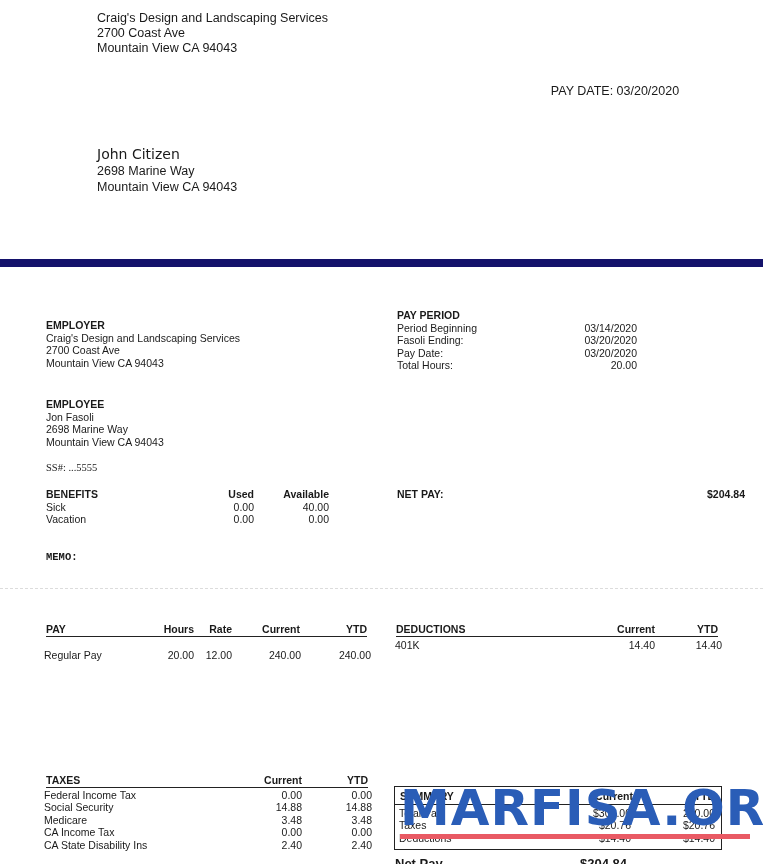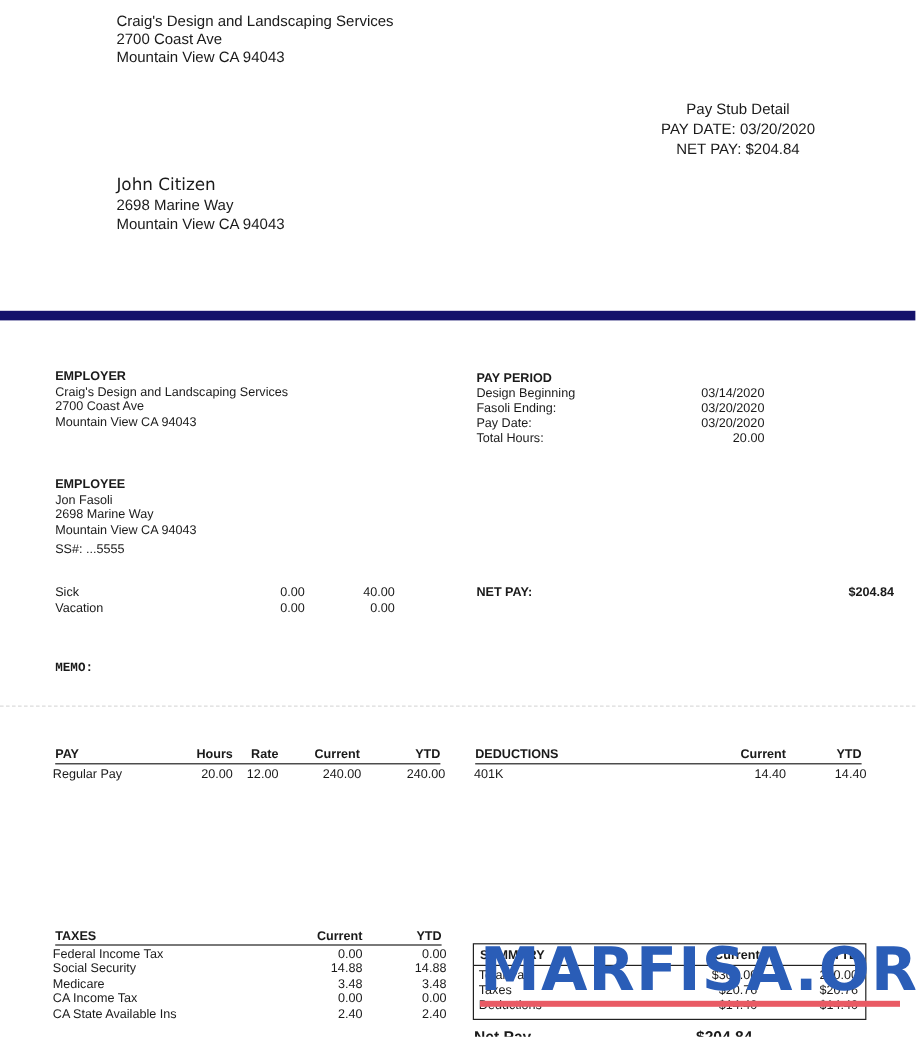--- a/index.html
+++ b/index.html
@@ -29,44 +29,42 @@
 </head>
 <body>
 
 <div class="abs addr" style="left:97px; top:11px;">
   <div>Craig's Design and Landscaping Services</div>
   <div>2700 Coast Ave</div>
   <div>Mountain View CA 94043</div>
 </div>
 
 <div class="abs stub-head" style="left:530px; top:83px; width:170px;">
-  <div>Pay Stub Detail</div>
   <div>PAY DATE: 03/20/2020</div>
-  <div>NET PAY: $204.84</div>
 </div>
 
 <div class="abs addr" style="left:97px; top:146px; line-height:16.5px;">
   <div style="font-family:'DejaVu Sans', sans-serif; font-size:14px;">John Citizen</div>
   <div>2698 Marine Way</div>
   <div>Mountain View CA 94043</div>
 </div>
 
 <div class="band"></div>
 
-<div class="abs sm" style="left:46px; top:308px;">
+<div class="abs sm" style="left:46px; top:319px;">
   <div class="hdr">EMPLOYER</div>
   <div>Craig's Design and Landscaping Services</div>
   <div>2700 Coast Ave</div>
   <div>Mountain View CA 94043</div>
 </div>
 
 <div class="abs sm" style="left:397px; top:309px; width:240px;">
   <div class="hdr">PAY PERIOD</div>
   <div class="row">
-    <span style="flex:1">Design Beginning</span>
+    <span style="flex:1">Period Beginning</span>
     <span class="right">03/14/2020</span>
   </div>
   <div class="row">
     <span style="flex:1">Fasoli Ending:</span>
     <span class="right">03/20/2020</span>
   </div>
   <div class="row">
     <span style="flex:1">Pay Date:</span>
     <span class="right">03/20/2020</span>
   </div>
@@ -74,24 +72,29 @@
     <span style="flex:1">Total Hours:</span>
     <span class="right">20.00</span>
   </div>
 </div>
 
 <div class="abs sm" style="left:46px; top:398px;">
   <div class="hdr">EMPLOYEE</div>
   <div>Jon Fasoli</div>
   <div>2698 Marine Way</div>
   <div>Mountain View CA 94043</div>
-  <div style="margin-top:4px;">SS#: ...5555</div>
+  <div style="margin-top:14px;font-family:Liberation Serif, serif;">SS#: ...5555</div>
 </div>
 
 <div class="abs sm" style="left:46px; top:488px; width:283px;">
+  <div class="row">
+    <span class="hdr" style="flex:1">BENEFITS</span>
+    <span class="hdr right" style="width:60px">Used</span>
+    <span class="hdr right" style="width:75px">Available</span>
+  </div>
   <div class="row">
     <span style="flex:1">Sick</span>
     <span class="right" style="width:60px">0.00</span>
     <span class="right" style="width:75px">40.00</span>
   </div>
   <div class="row">
     <span style="flex:1">Vacation</span>
     <span class="right" style="width:60px">0.00</span>
     <span class="right" style="width:75px">0.00</span>
   </div>
@@ -107,21 +110,21 @@
 <div class="dotted"></div>
 
 <div class="abs sm" style="left:44px; top:623px; width:327px;">
   <div class="row rule" style="margin-left:2px; margin-right:4px;">
     <span class="hdr" style="flex:1">PAY</span>
     <span class="hdr right" style="width:50px">Hours</span>
     <span class="hdr right" style="width:38px">Rate</span>
     <span class="hdr right" style="width:68px">Current</span>
     <span class="hdr right" style="width:67px">YTD</span>
   </div>
-  <div class="row" style="margin-top:2px;">
+  <div class="row" style="margin-top:12px;">
     <span style="flex:1">Regular Pay</span>
     <span class="right" style="width:50px">20.00</span>
     <span class="right" style="width:38px">12.00</span>
     <span class="right" style="width:69px">240.00</span>
     <span class="right" style="width:70px">240.00</span>
   </div>
 </div>
 
 <div class="abs sm" style="left:395px; top:623px; width:327px;">
   <div class="row rule" style="margin-left:1px; margin-right:4px;">
@@ -156,21 +159,21 @@
     <span style="flex:1">Medicare</span>
     <span class="right" style="width:80px">3.48</span>
     <span class="right" style="width:70px">3.48</span>
   </div>
   <div class="row">
     <span style="flex:1">CA Income Tax</span>
     <span class="right" style="width:80px">0.00</span>
     <span class="right" style="width:70px">0.00</span>
   </div>
   <div class="row">
-    <span style="flex:1">CA State Available Ins</span>
+    <span style="flex:1">CA State Disability Ins</span>
     <span class="right" style="width:80px">2.40</span>
     <span class="right" style="width:70px">2.40</span>
   </div>
 </div>
 
 <div class="summary-box sm">
   <div class="row" style="padding:3px 6px 1px 5px; border-bottom:1px solid #222;">
     <span class="hdr" style="flex:1">SUMMARY</span>
     <span class="hdr right" style="width:80px">Current</span>
     <span class="hdr right" style="width:82px">YTD</span>

